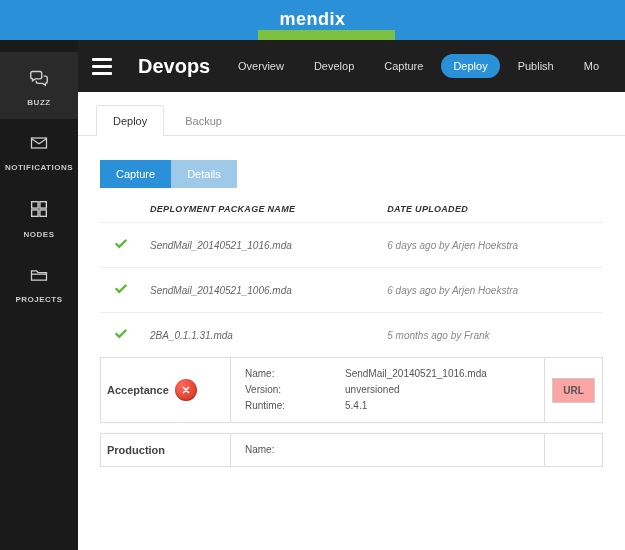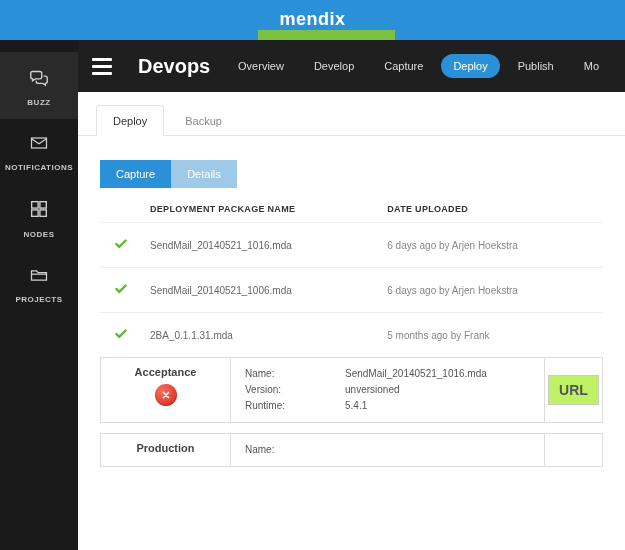--- a/index.html
+++ b/index.html
@@ -25,37 +25,37 @@
 .content-inner { background:#fff; padding:0; }
 .subtabs { display:flex; border-bottom:1px solid #e3e3e3; padding:12px 18px 0; gap:4px; }
 .subtab { font-size:11px; padding:9px 16px; color:#888; cursor:pointer; border:1px solid transparent; border-bottom:none; position:relative; top:1px; }
 .subtab.active { color:#333; border-color:#e3e3e3; background:#fff; border-radius:3px 3px 0 0; }
 .main-pad { padding:24px 22px 0; }
 h2.section { font-size:20px; font-weight:400; color:#333; margin-bottom:16px; }
 .action-row { display:flex; margin-bottom:8px; }
 .action-btn { font-size:11px; color:#fff; padding:8px 16px; border:none; cursor:pointer; }
 .action-btn.primary { background:#2a91d8; }
 .action-btn.disabled { background:#9ec9e8; cursor:default; }
-.pkg-table { width:100%; font-size:11px; }
+.pkg-table { width:100%; font-size:11px;font-style:italic; }
 .pkg-head { display:flex; padding:8px 0 8px 50px; font-weight:700; color:#333; font-size:9px; letter-spacing:.3px; }
 .col-name { flex:1.1; }
 .col-date { flex:1; }
 .pkg-row { display:flex; align-items:center; padding:14px 0 14px 14px; border-top:1px solid #eee; color:#666; }
 .check { width:36px; color:#5ab82f; }
 .check svg { width:14px; height:14px; }
 .pkg-row .name { flex:1.1; font-size:10px; }
 .pkg-row .date { flex:1; font-size:10px; color:#888; }
 h2.envs { margin-top:24px; }
 .env-card { border:1px solid #ddd; display:flex; margin-bottom:10px; font-size:10px; }
-.env-left { width:130px; border-right:1px solid #ddd; display:flex; flex-direction:column; align-items:center; padding:8px 6px; gap:6px; }
+.env-left { width:130px; border-right:1px solid #ddd; display:flex; flex-direction:row; align-items:center; padding:8px 6px; gap:6px; }
 .env-left .nm { font-weight:700; color:#444; font-size:11px; }
 .env-mid { flex:1; display:flex; padding:8px 14px; color:#555; gap:60px; }
 .env-mid .labels div, .env-mid .vals div { line-height:1.6; }
 .env-right { width:58px; border-left:1px solid #ddd; display:flex; align-items:center; justify-content:center; }
-.url-btn { background:#bef264; border:1px solid #ccc; font-size:14px; font-weight:700; color:#555; padding:6px 10px; cursor:pointer; }
+.url-btn { background:#fca5a5; border:1px solid #ccc; font-size:10px; font-weight:700; color:#555; padding:6px 10px; cursor:pointer; }
 .x-icon { width:22px; height:22px; border-radius:50%; background:radial-gradient(circle at 30% 30%,#ff6a5a,#d62a1a); display:flex; align-items:center; justify-content:center; box-shadow:inset 0 -1px 2px rgba(0,0,0,.3); }
 .x-icon svg { width:10px; height:10px; }
 </style>
 </head>
 <body>
 
 <div class="topbar">
   <div class="logo">mendix</div>
   <button class="create-btn">
     <span>CREATE NEW APP</span>

